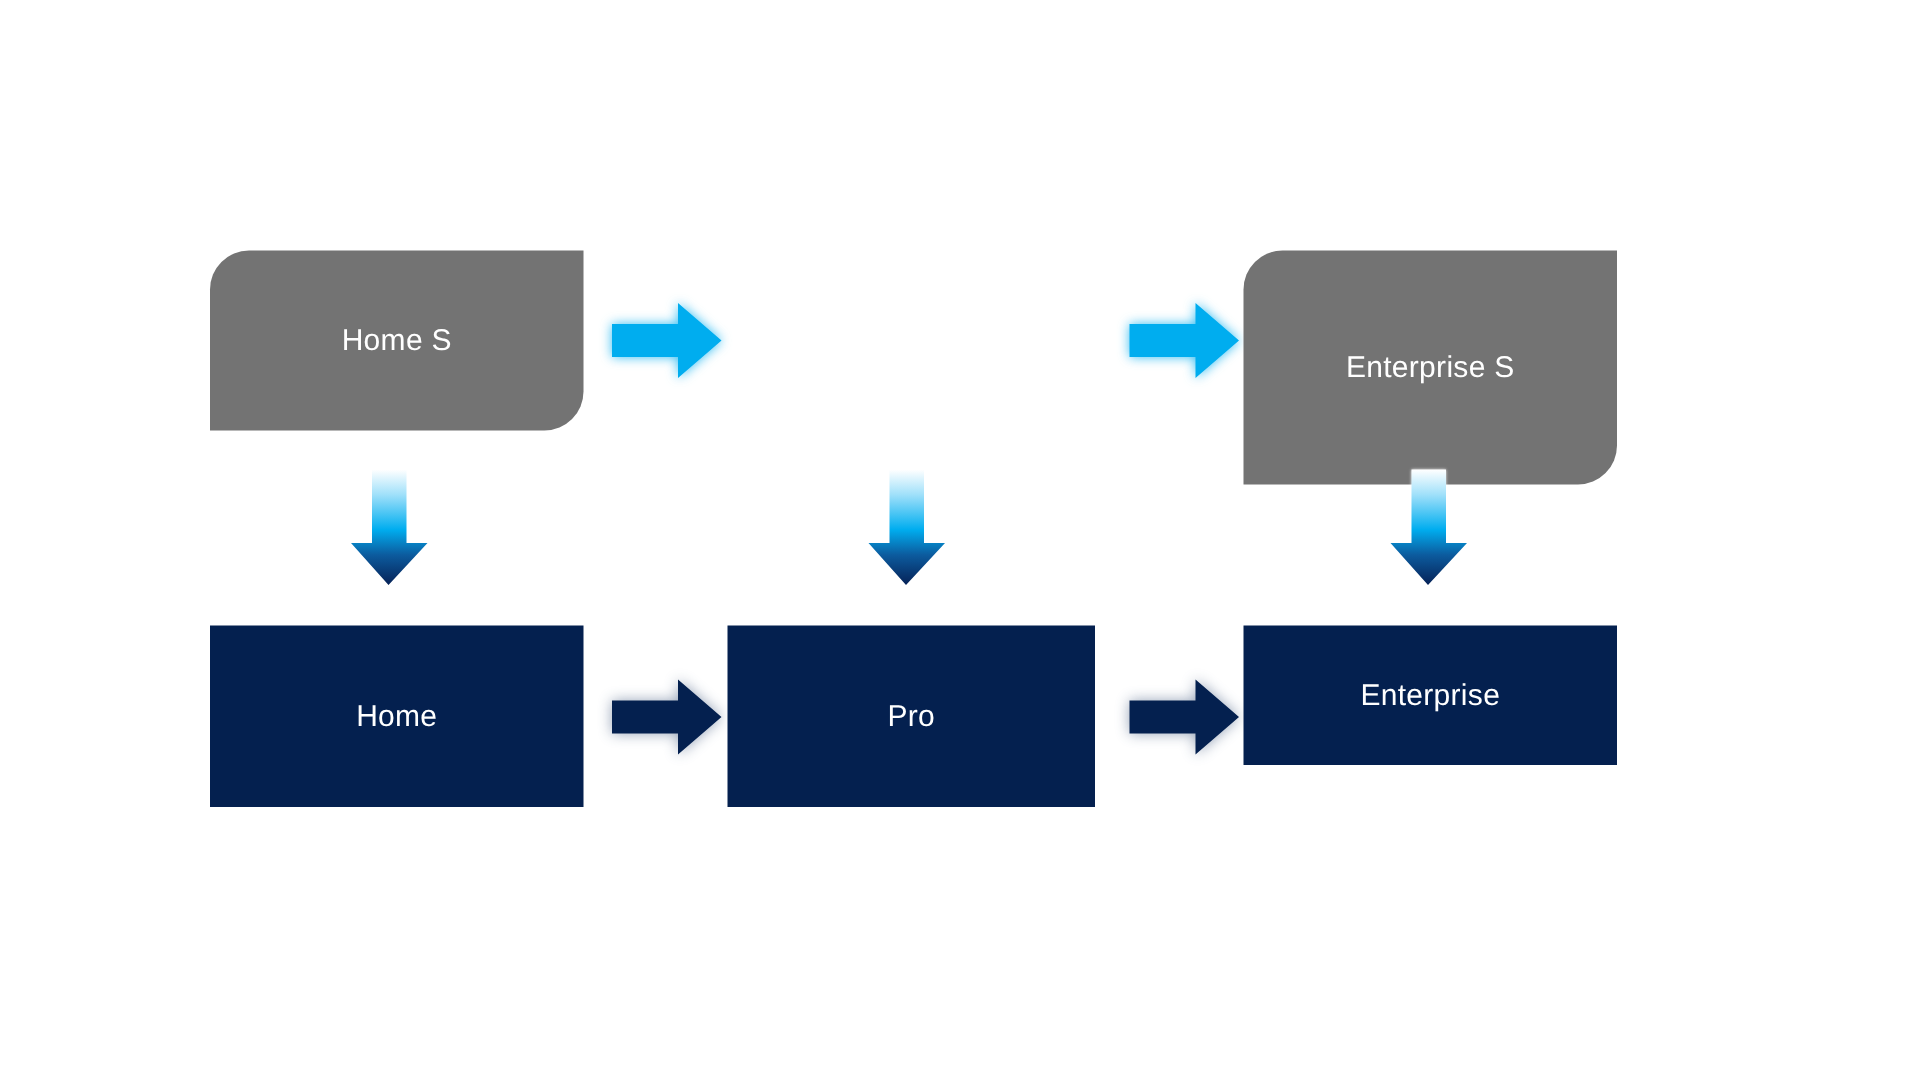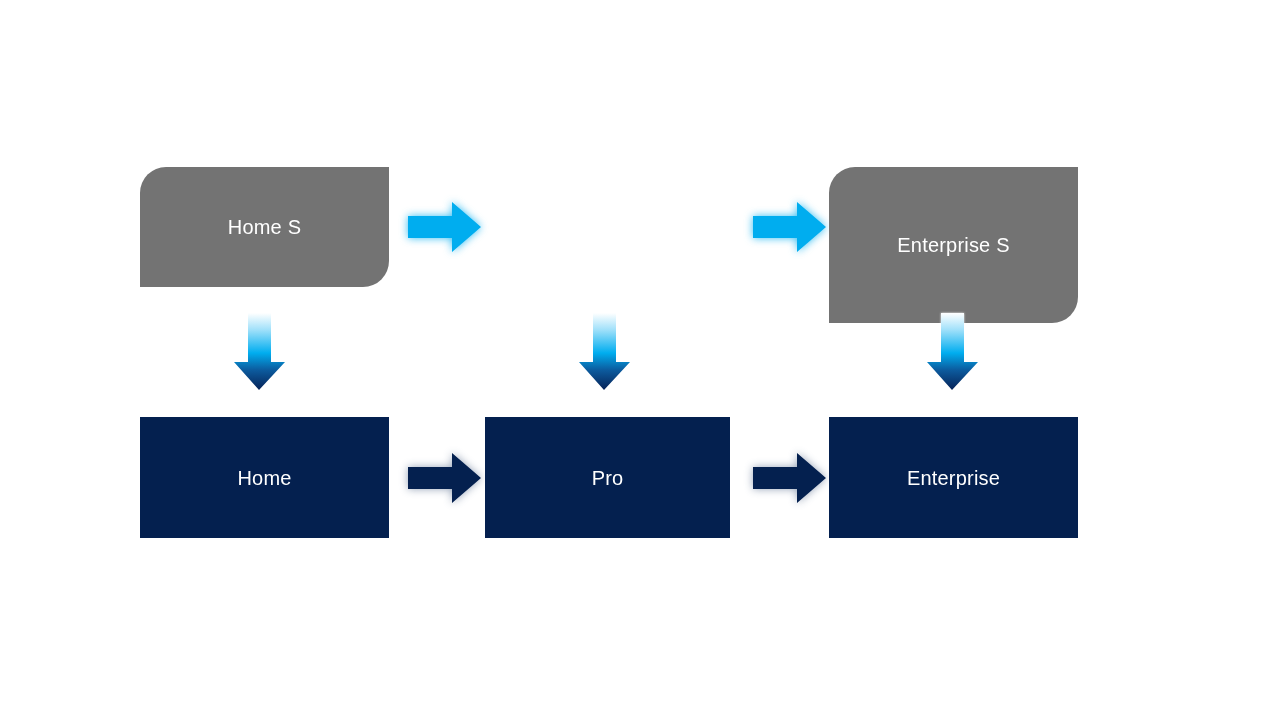--- a/index.html
+++ b/index.html
@@ -155,17 +155,17 @@
   <div class="node-box tier-product" style="left:485px; top:417px; width:245px; height:121px;">
     <span class="node-label">Pro</span>
   </div>
 
   <div class="arrow arrow-right-product" style="left:753px; top:452px; width:74px; height:52px;">
     <svg width="74" height="52" viewBox="0 0 74 52" aria-hidden="true">
       <polygon points="0,15 44,15 44,1 73,26 44,51 44,37 0,37" fill="#04204F"></polygon>
     </svg>
   </div>
 
-  <div class="node-box tier-product" style="left:829px; top:417px; width:249px; height:121px;">
+  <div class="node-box tier-product" style="left:829px; top:417px; width:249px; height:93px;">
     <span class="node-label">Enterprise</span>
   </div>
 
 </div>
 
 </body></html>

